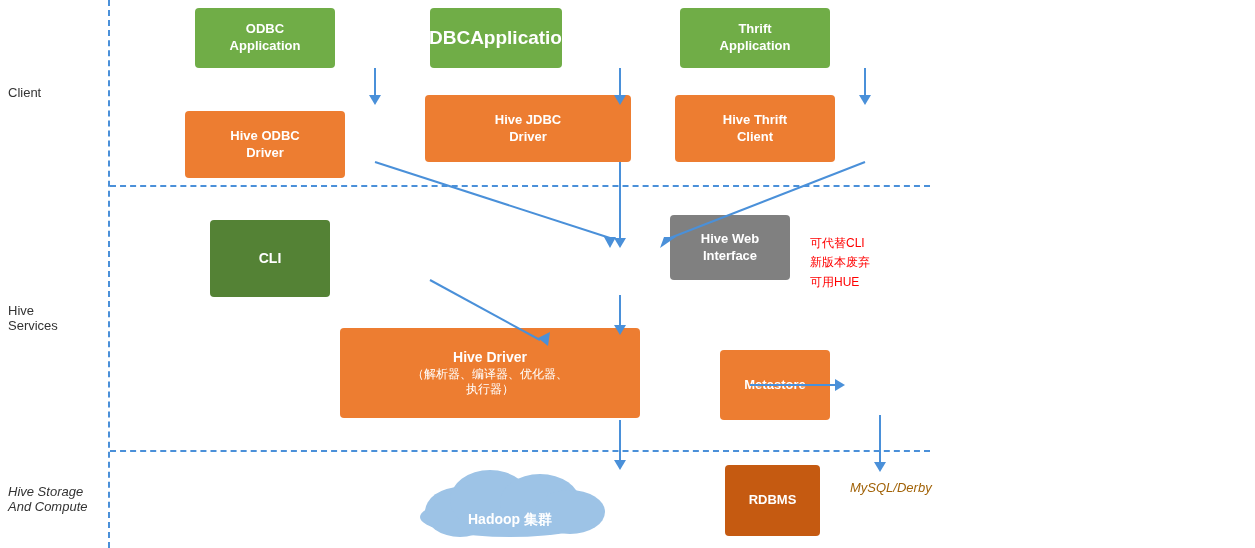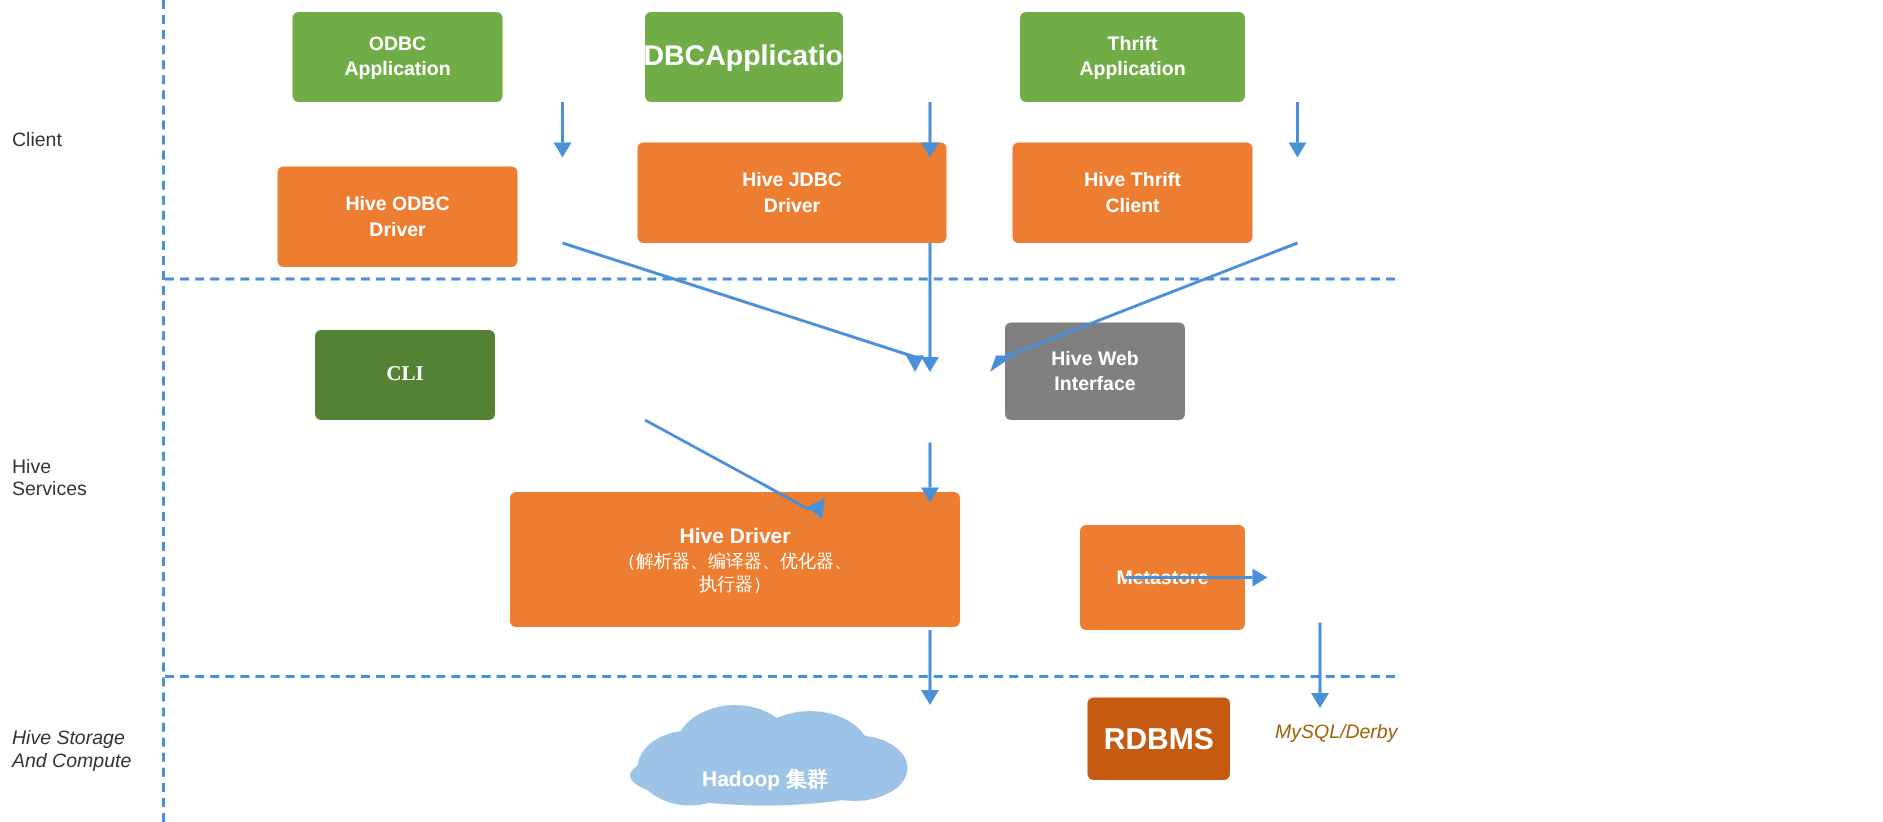--- a/index.html
+++ b/index.html
@@ -207,21 +207,21 @@
     <div class="box box-orange" style="position:absolute; left:315px; top:95px; width:206px; height:67px; font-size:13px;">
       <span style="white-space:pre-line;">Hive JDBC
 Driver</span>
     </div>
 
     <div class="box box-orange" style="position:absolute; left:565px; top:95px; width:160px; height:67px; font-size:13px;">
       <span style="white-space:pre-line;">Hive Thrift
 Client</span>
     </div>
 
-    <div class="box box-green-dark" style="position:absolute; left:100px; top:220px; width:120px; height:60px; font-size:14px;font-family:Liberation Serif, serif;">
+    <div class="box box-green-dark" style="position:absolute; left:100px; top:220px; width:120px; height:77px; font-size:14px;">
       <span>CLI</span>
     </div>
 
 
     <div class="box box-gray" style="position:absolute; left:560px; top:215px; width:120px; height:65px; font-size:13px;">
       <span style="white-space:pre-line;">Hive Web
 Interface</span>
     </div>
 
     <div class="box box-orange" style="position:absolute; left:230px; top:328px; width:300px; height:90px; font-size:13px; background:#ed7d31;">
@@ -241,24 +241,29 @@
 
         <ellipse cx="110" cy="55" rx="90" ry="20" fill="#9dc3e6"></ellipse>
         <ellipse cx="60" cy="50" rx="35" ry="25" fill="#9dc3e6"></ellipse>
         <ellipse cx="90" cy="38" rx="40" ry="30" fill="#9dc3e6"></ellipse>
         <ellipse cx="140" cy="40" rx="40" ry="28" fill="#9dc3e6"></ellipse>
         <ellipse cx="170" cy="50" rx="35" ry="22" fill="#9dc3e6"></ellipse>
         <text x="110" y="62" text-anchor="middle" font-size="14" font-family="Arial" font-weight="bold" fill="white">Hadoop 集群</text>
       </svg>
     </div>
 
-    <div class="box box-orange-dark" style="position:absolute; left:615px; top:465px; width:95px; height:55px; font-size:20px; background:#c55a11;">
+    <div class="box box-orange-dark" style="position:absolute; left:615px; top:465px; width:95px; height:71px; font-size:13px; background:#c55a11;">
       <span>RDBMS</span>
     </div>
 
+    <div style="position:absolute; left:700px; top:215px; font-size:12px; color:#ff0000; line-height:1.6; white-space:pre-line;">
+      <span>可代替CLI
+新版本废弃
+可用HUE</span>
+    </div>
 
 
     <div style="position:absolute; left:740px; top:480px; font-size:13px; color:#a16207;font-style:italic;">
       <span>MySQL/Derby</span>
     </div>
 
   </div>
 
 </div>
 

